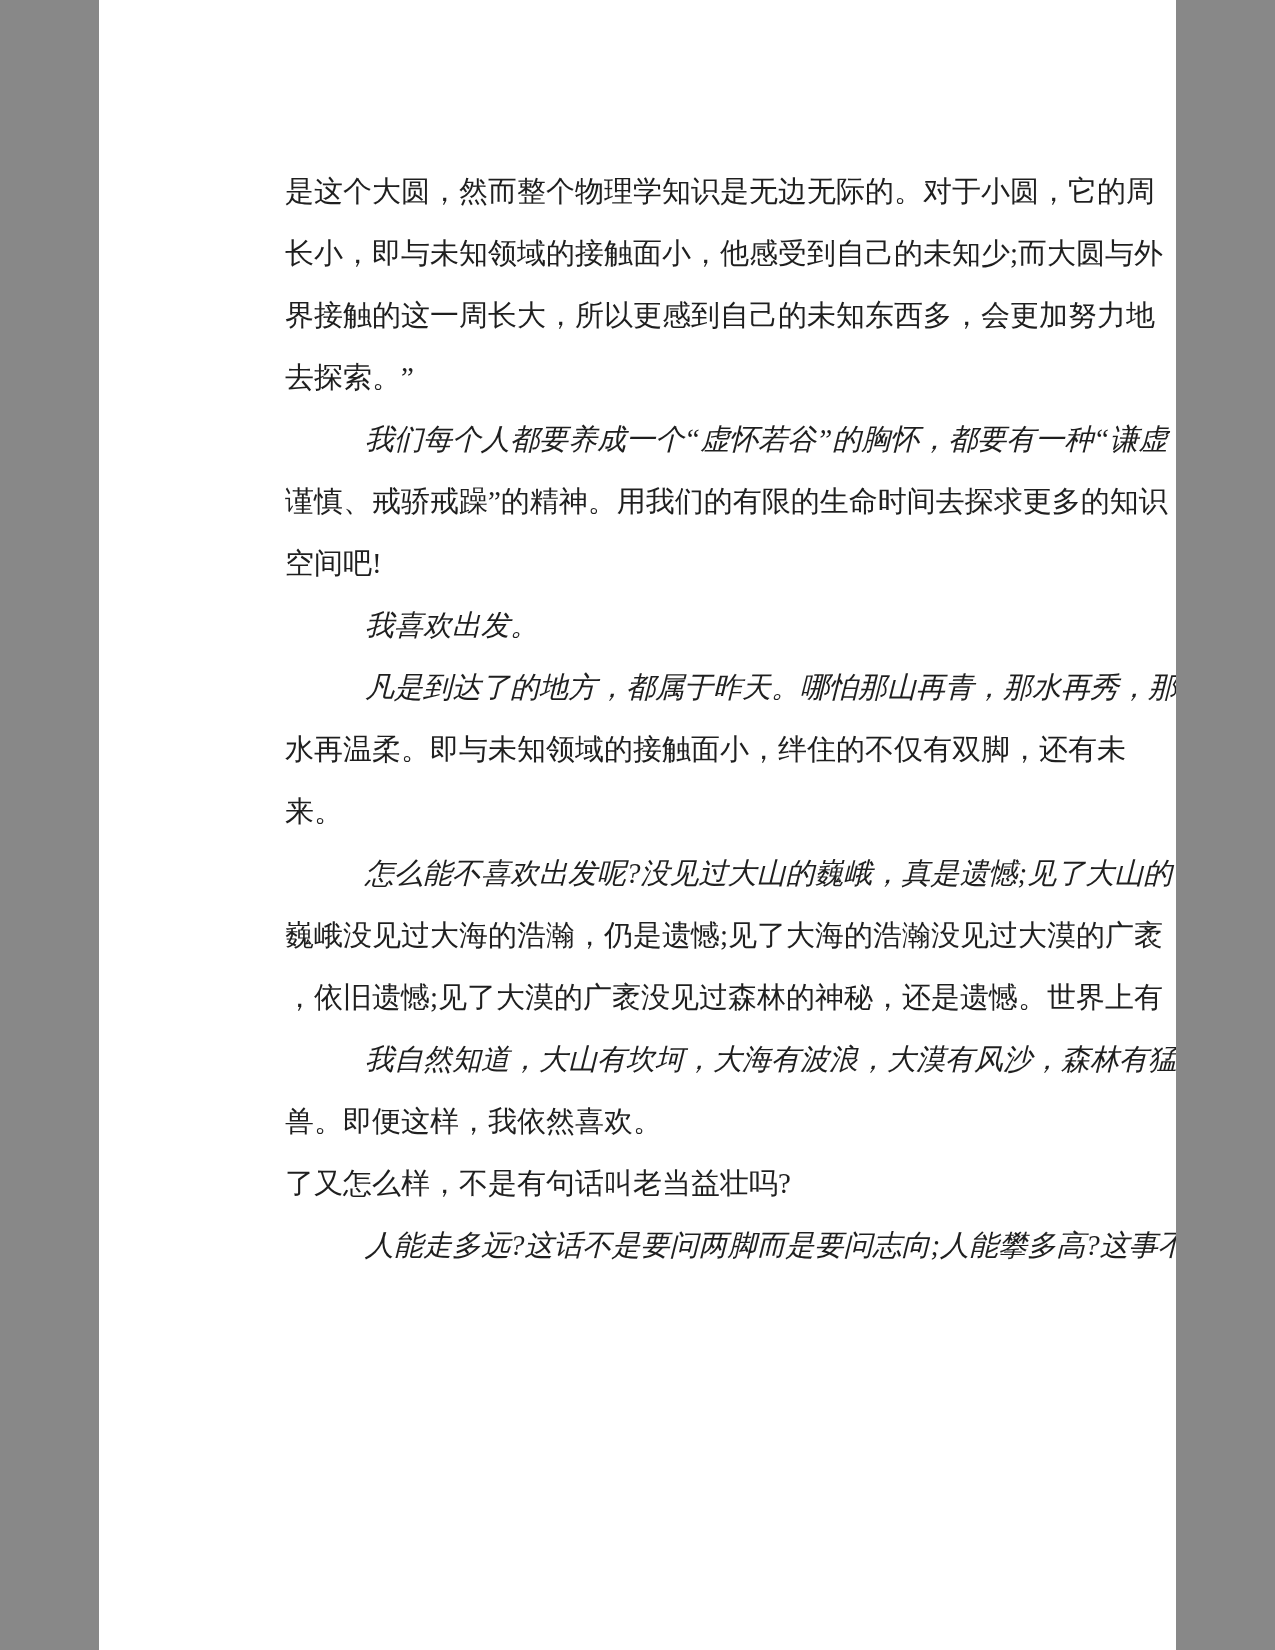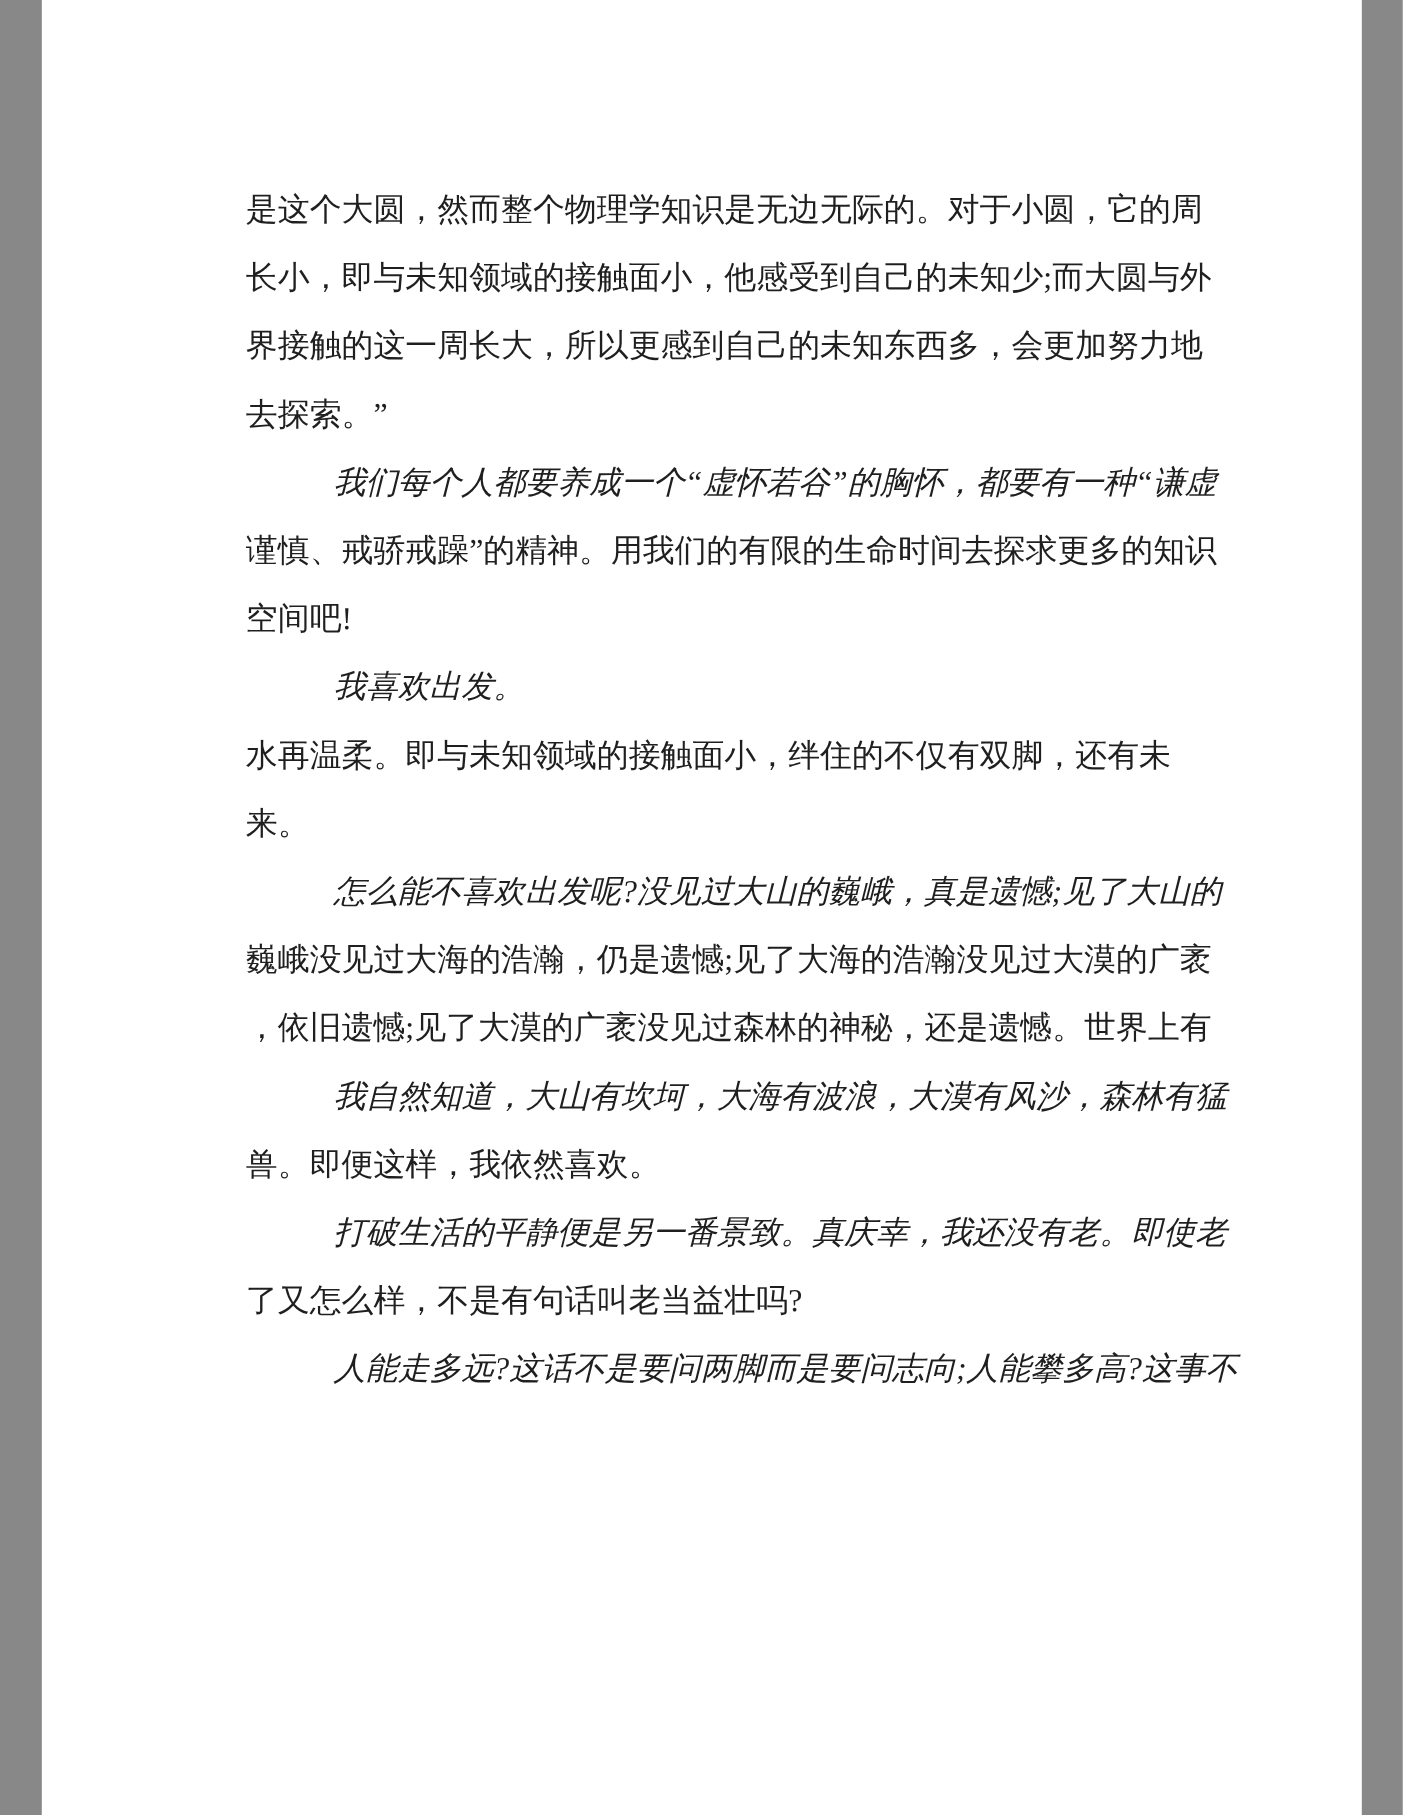--- a/index.html
+++ b/index.html
@@ -2,21 +2,21 @@
 <html><head>
 <meta charset="utf-8">
 <style>
   * { margin: 0; padding: 0; box-sizing: border-box; }
   html, body {
     background: #888;
     font-family: "Liberation Serif", "DejaVu Serif", serif;
   }
   .page {
     position: relative;
-    width: 1200px;
+    width: 1077px;
     height: 1650px;
     margin: 0 auto;
     background: #ffffff;
     overflow: hidden;
   }
   .doc {
     position: absolute;
     left: 186px;
     top: 160px;
     width: 890px;
@@ -41,24 +41,24 @@
 <div class="page">
   <div class="doc" id="doc-body">
       <div class="line">是这个大圆，然而整个物理学知识是无边无际的。对于小圆，它的周</div>
       <div class="line">长小，即与未知领域的接触面小，他感受到自己的未知少;而大圆与外</div>
       <div class="line">界接触的这一周长大，所以更感到自己的未知东西多，会更加努力地</div>
       <div class="line">去探索。”</div>
       <div class="line indent">我们每个人都要养成一个“虚怀若谷”的胸怀，都要有一种“谦虚</div>
       <div class="line">谨慎、戒骄戒躁”的精神。用我们的有限的生命时间去探求更多的知识</div>
       <div class="line">空间吧!</div>
       <div class="line indent">我喜欢出发。</div>
+      <div class="line indent">凡是到达了的地方，都属于昨天。哪怕那山再青，那水再秀，那</div>
       <div class="line">水再温柔。即与未知领域的接触面小，绊住的不仅有双脚，还有未</div>
       <div class="line">来。</div>
       <div class="line indent">怎么能不喜欢出发呢?没见过大山的巍峨，真是遗憾;见了大山的</div>
       <div class="line">巍峨没见过大海的浩瀚，仍是遗憾;见了大海的浩瀚没见过大漠的广袤</div>
       <div class="line">，依旧遗憾;见了大漠的广袤没见过森林的神秘，还是遗憾。世界上有</div>
       <div class="line indent">我自然知道，大山有坎坷，大海有波浪，大漠有风沙，森林有猛</div>
       <div class="line">兽。即便这样，我依然喜欢。</div>
-      <div class="line indent">打破生活的平静便是另一番景致。真庆幸，我还没有老。即使老</div>
       <div class="line">了又怎么样，不是有句话叫老当益壮吗?</div>
       <div class="line indent">人能走多远?这话不是要问两脚而是要问志向;人能攀多高?这事不</div>
     </div>
 </div>
 
 </body></html>

